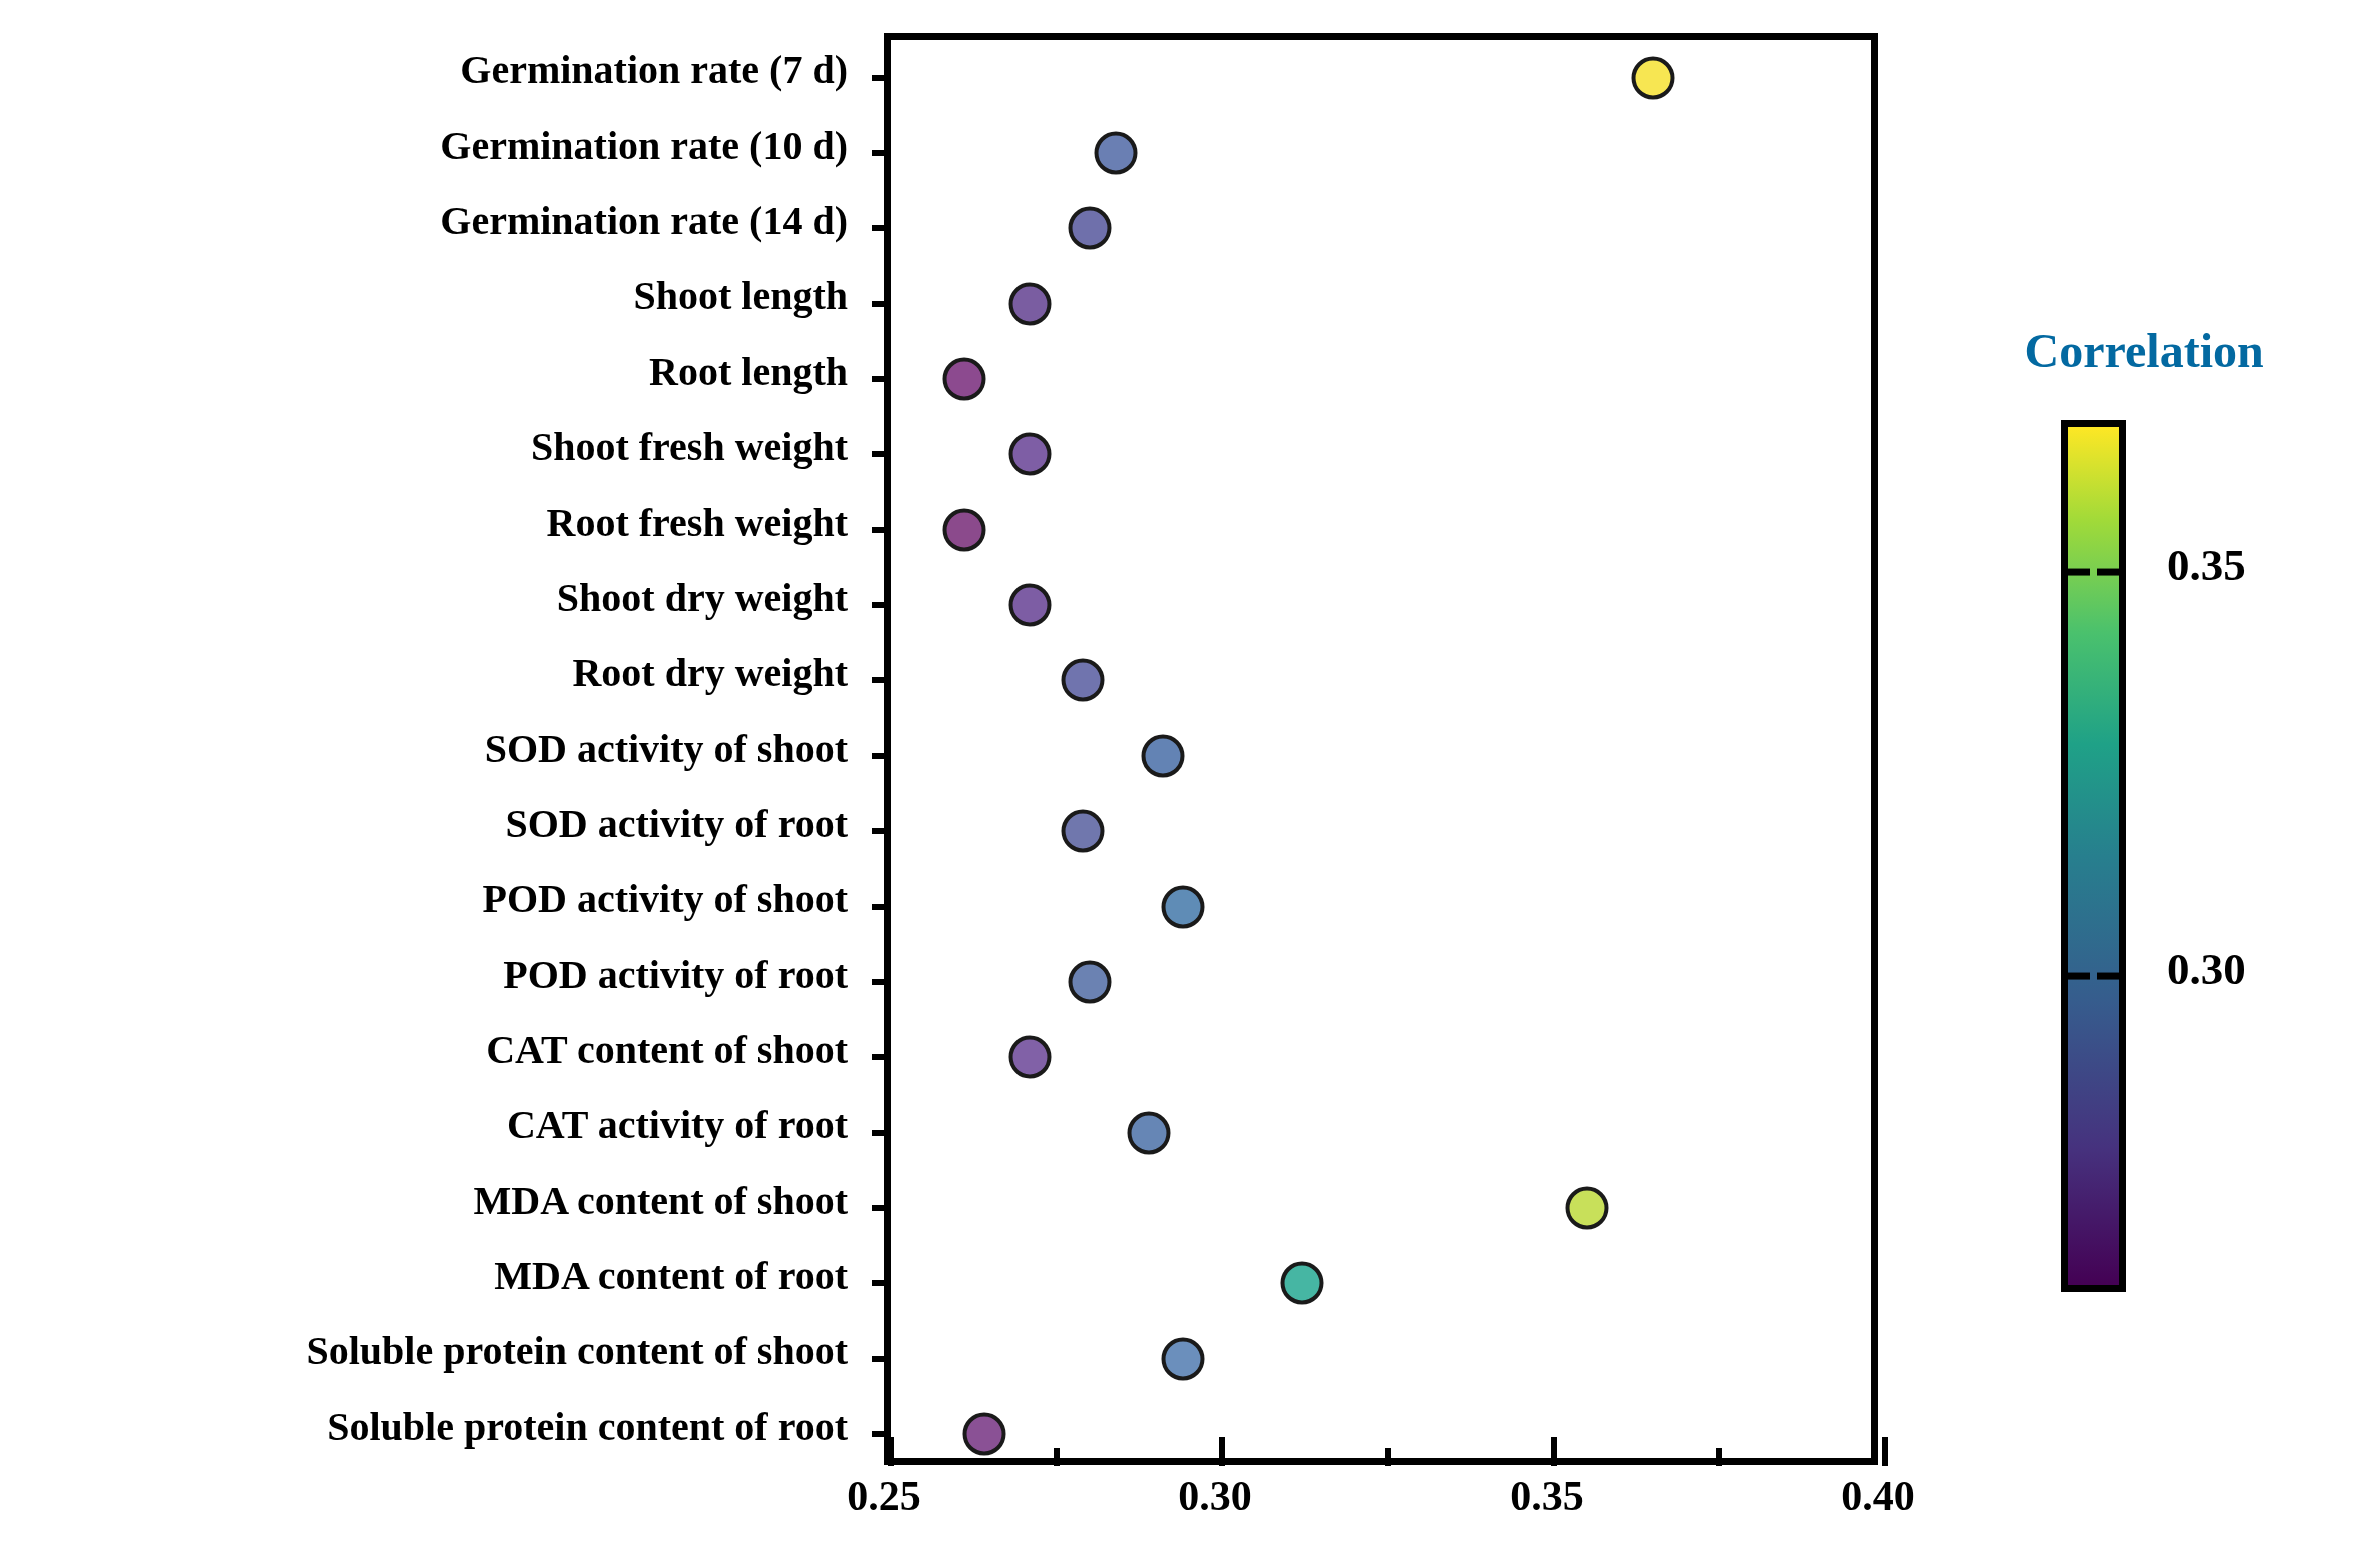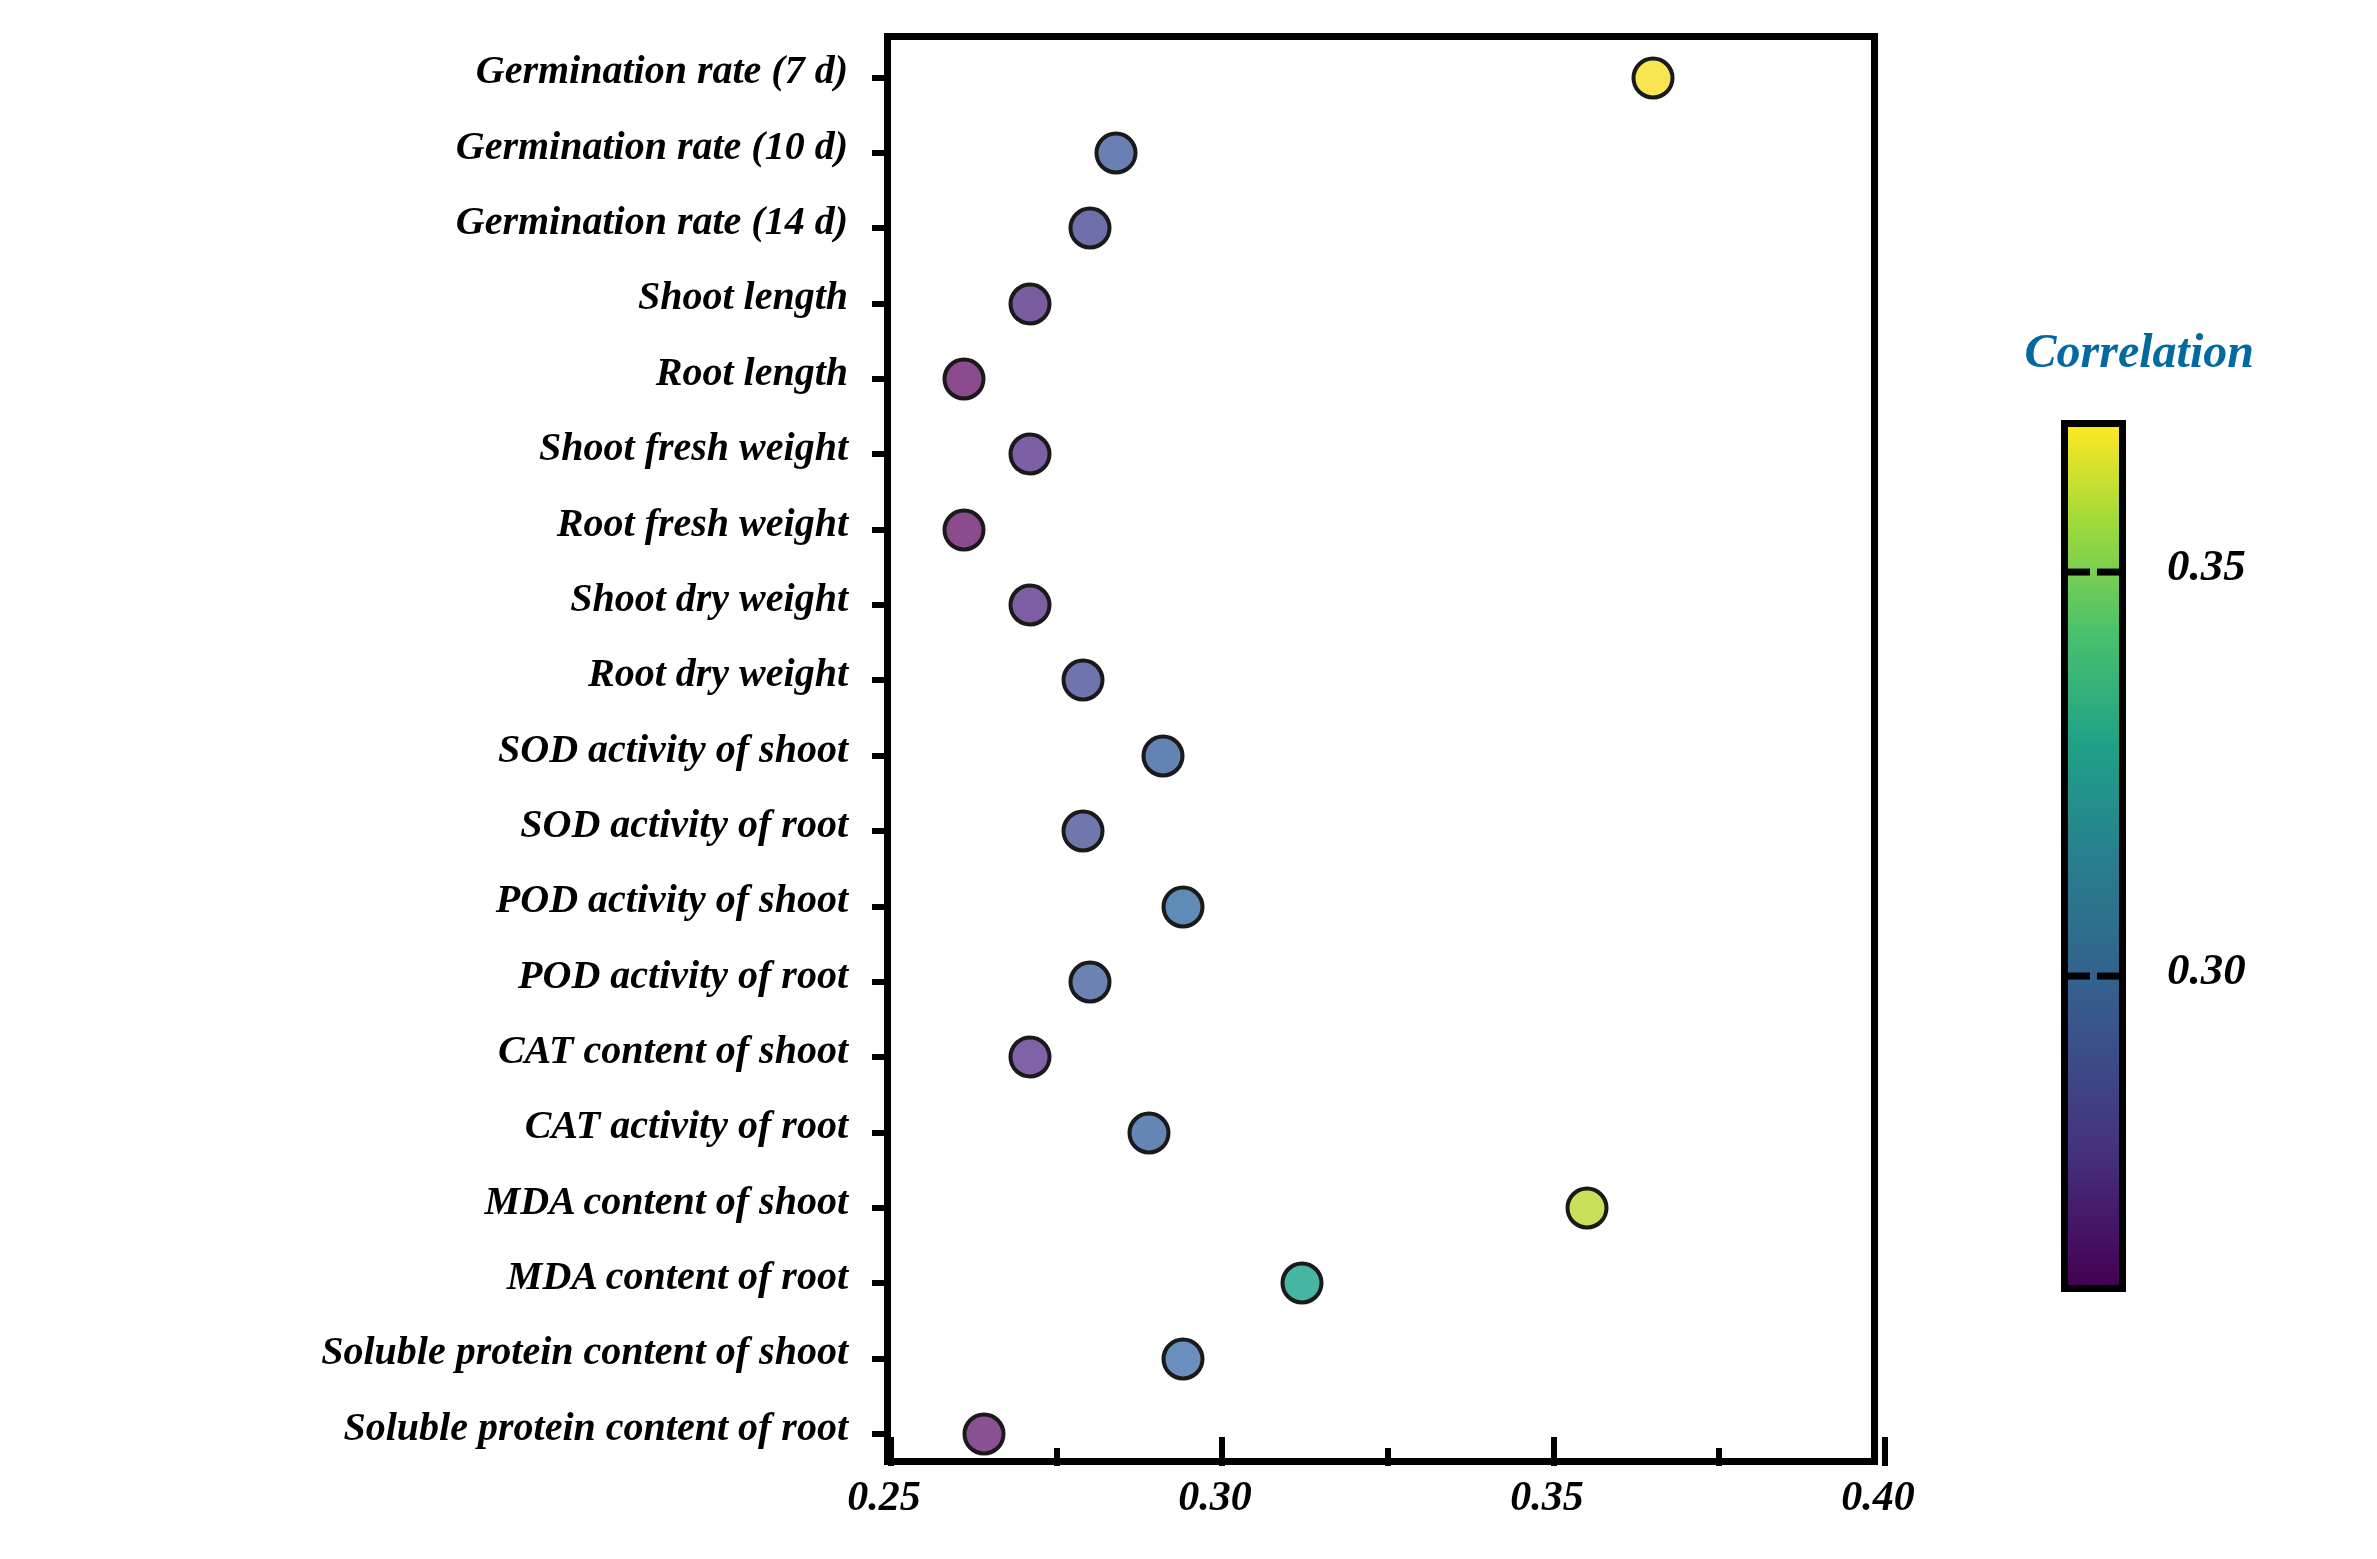--- a/index.html
+++ b/index.html
@@ -1,21 +1,21 @@
 <!DOCTYPE html>
 <html style="font-size:13.8px"><head>
 <meta charset="utf-8">
 <title>Correlation dot plot</title>
 <style>
   html,body{margin:0;padding:0;background:#ffffff;}
   body{
     width:2377px;height:1560px;position:relative;overflow:hidden;
     font-family:"Liberation Serif","DejaVu Serif",serif;
   }
-  #figure{position:absolute;left:0;top:0;width:2079px;height:1560px;font-style:italic;}
+  #figure{position:absolute;left:0;top:0;width:2079px;height:1560px;}
 
   
   #ylabels{
     position:absolute;
     left:0px; top:0px; width:848px; height:1444px;
   }
   .ylabel{
     position:absolute;
     right:0px;
     width:848px;

